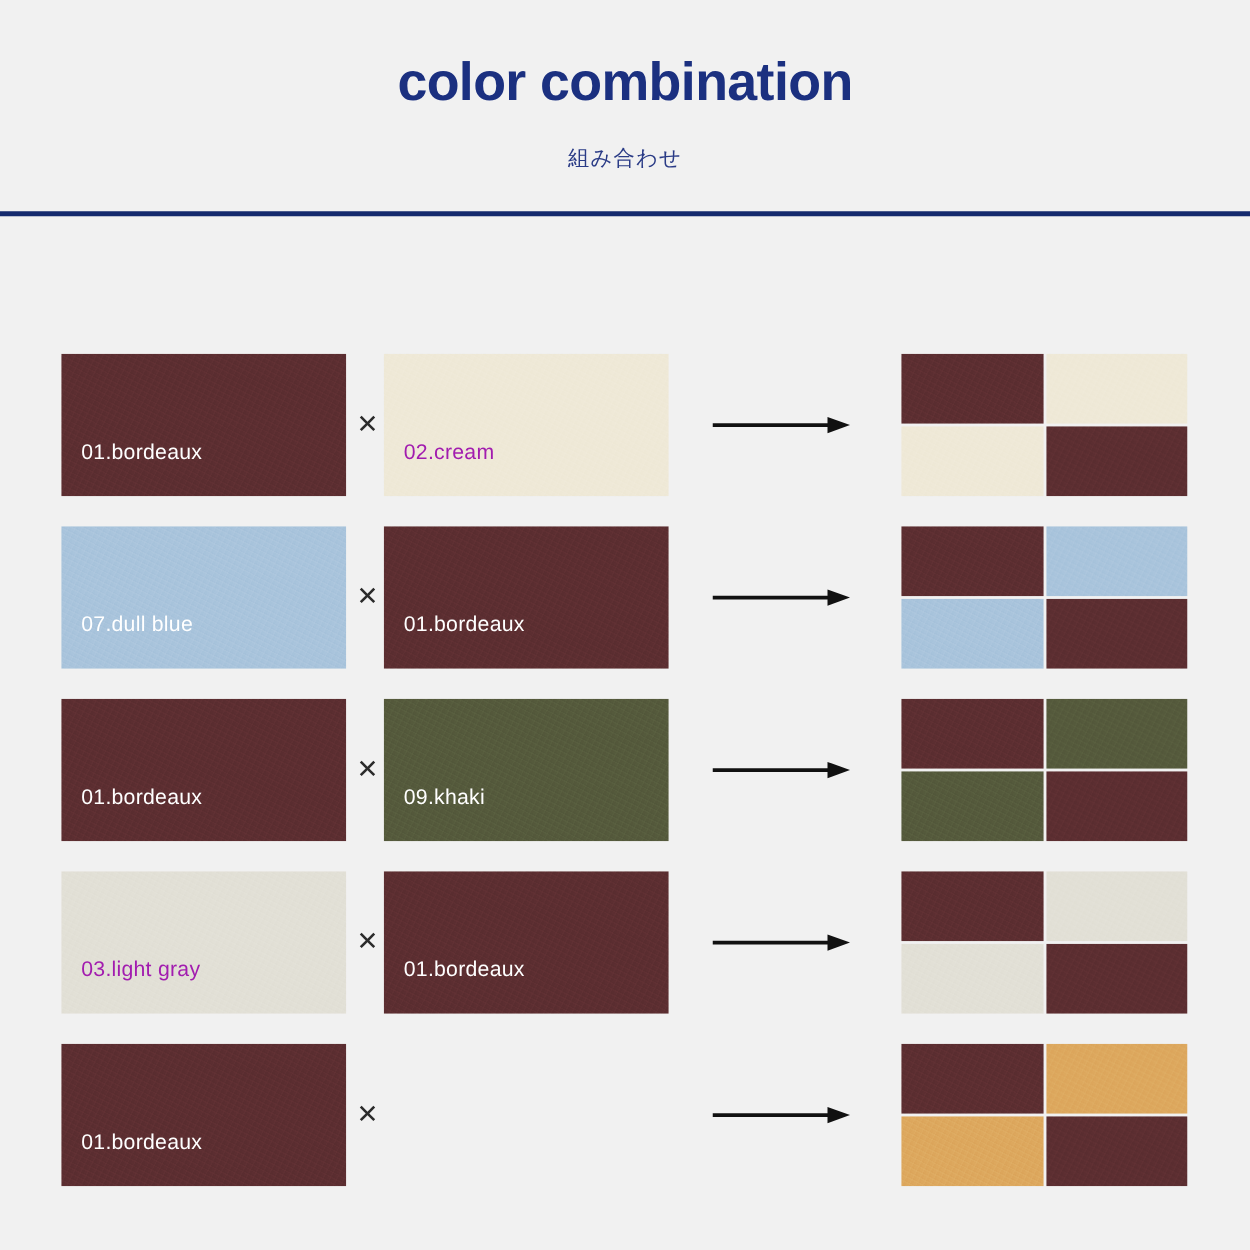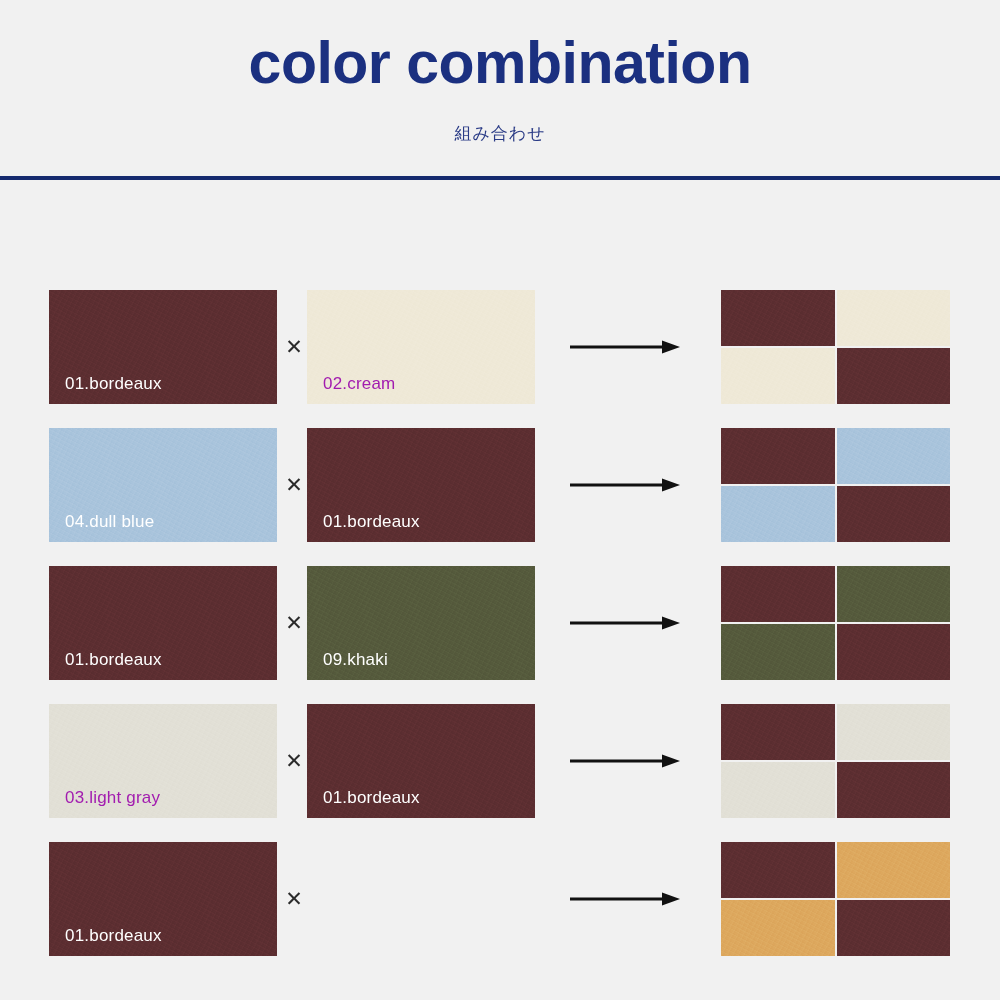--- a/index.html
+++ b/index.html
@@ -16,26 +16,26 @@
   }
 
   
   .header {
     width: 100%;
     padding-top: 30px;
     text-align: center;
     box-sizing: border-box;
   }
   .page-title {
-    font-size: 59px;
+    font-size: 43px;
     font-weight: bold;
     color: #1b3080;
     letter-spacing: -0.5px;
     line-height: 1.15;
-    margin: 0;
+    margin: 12px;
   }
   .page-subtitle {
     font-size: 17px;
     color: #2a3b86;
     margin-top: 24px;
     letter-spacing: 1px;
     font-weight: normal;
   }
   .header-rule {
     width: 100%;
@@ -78,21 +78,21 @@
     inset: 0;
     opacity: 0.35;
     background-image:
       repeating-linear-gradient(27deg, rgba(255,255,255,0.10) 0 1px, rgba(0,0,0,0.06) 1px 2px, rgba(255,255,255,0) 2px 4px),
       repeating-linear-gradient(117deg, rgba(255,255,255,0.08) 0 1px, rgba(0,0,0,0.05) 1px 3px, rgba(255,255,255,0) 3px 5px);
     mix-blend-mode: overlay;
   }
   .swatch-label {
     position: absolute;
     left: 16px;
-    bottom: 10px;
+    bottom: 25px;
     font-size: 17px;
     letter-spacing: 0.2px;
     white-space: nowrap;
   }
   .label-light { color: #ffffff; }
   .label-dark  { color: #a21caf; }
 
   
   .x-mark {
     position: absolute;
@@ -183,21 +183,21 @@
        <div class="grain"></div>
      </div>
       </div>
   </div>
 
   <div class="combo-row">
 
     <div class="swatch left">
       <div class="swatch-texture" style="background:#a9c4dc"></div>
       <div class="grain"></div>
-      <div class="swatch-label label-light">04.dull blue</div>
+      <div class="swatch-label label-light">07.dull blue</div>
     </div>
     <div class="x-mark">✕</div>
 
     <div class="swatch right">
       <div class="swatch-texture" style="background:#5c2e31"></div>
       <div class="grain"></div>
       <div class="swatch-label label-light">01.bordeaux</div>
     </div>
 
   <svg class="arrow" viewBox="0 0 110 14">

